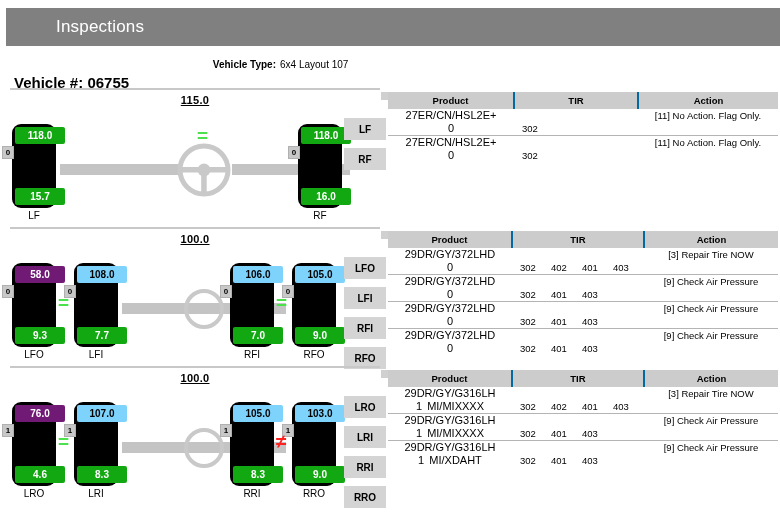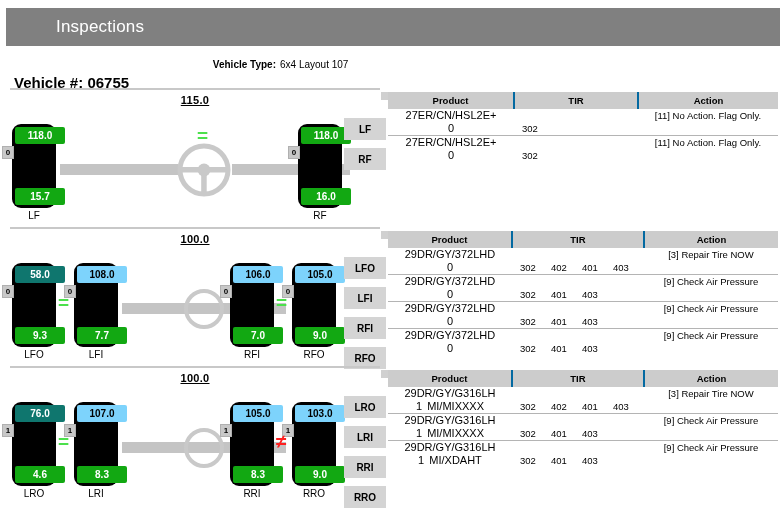--- a/index.html
+++ b/index.html
@@ -127,21 +127,21 @@
     font-size: 10px;
     font-weight: bold;
     display: flex;
     align-items: center;
     justify-content: center;
   }
   .tire-top { top: 3px; }
   .tire-bot { bottom: 3px; }
   .sw-green  { background: #12A812; }
   .sw-yellow { background: #7dd3fc; color: #000 !important; }
-  .sw-red    { background: #0f766e; }
+  .sw-red    { background: #701a75; }
   .tire-badge {
     position: absolute;
     left: -10px; top: 22px;
     width: 12px; height: 13px;
     background: #c8c8c8;
     color: #000;
     font-size: 8px;
     font-weight: bold;
     display: flex;
     align-items: center;

